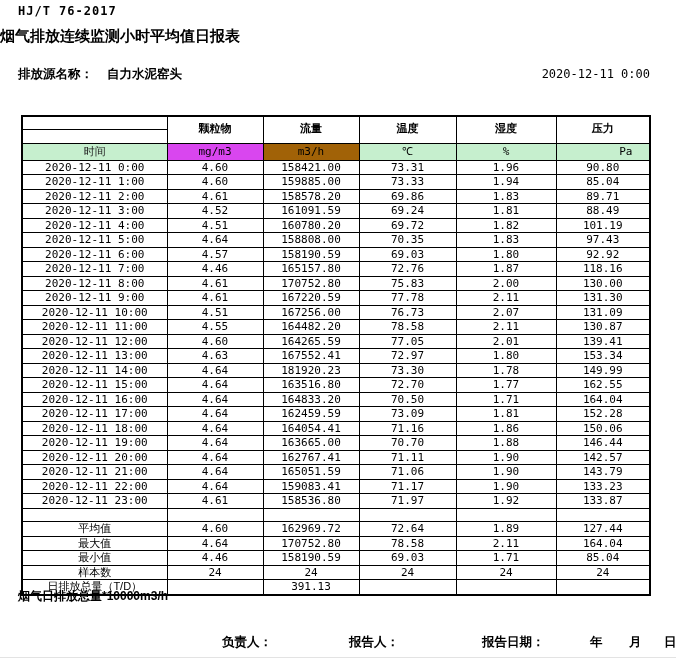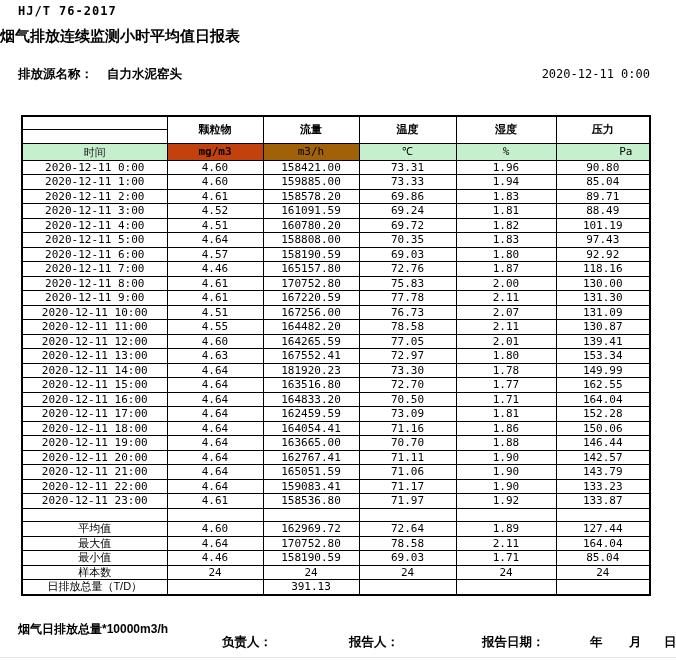--- a/index.html
+++ b/index.html
@@ -36,34 +36,34 @@
   }
   table.report td {
     border: 1px solid #000;
     text-align: center; vertical-align: middle;
     padding: 0; overflow: hidden; white-space: nowrap;
     font-size: 11px; height: 13.5px; line-height: 13.5px;
   }
   td.hdr-split { height: 13.8px; }
   td.pollutant-hdr {
     font-size: 12.5px; font-weight: bold;
-    font-family: Liberation Serif, serif;
+    font-family: Liberation Mono, monospace;
   }
   tr.unit-row td { height: 16px; line-height: 16px; }
   td.green { background: #c6efce; }
   td.time-hdr {
-    font-size: 12.5px; font-family: Liberation Sans, sans-serif;
+    font-size: 12.5px; font-family: Liberation Mono, monospace;
     color: #222;
   }
   td.summary-label {
     font-size: 12px; font-family: "Liberation Sans", sans-serif;
   }
   tr.blank-row td { height: 13.5px; }
   .footer-note {
-    position: absolute; left: 18px; top: 621px;
+    position: absolute; left: 18px; top: 588px;
     font-size: 12px; font-weight: bold;
     font-family: "Liberation Sans", sans-serif;
   }
   .footer-sign {
     position: absolute; left: 0; top: 634px; width: 676px;
     font-size: 12.5px; font-weight: bold;
     font-family: "Liberation Sans", sans-serif;
   }
   .footer-sign span { position: absolute; white-space: nowrap; }
   .f-unit   { left: 18px; margin-top: 37px; }
@@ -107,21 +107,21 @@
       <td class="pollutant-hdr" rowspan="2">流量</td>
       <td class="pollutant-hdr" rowspan="2">温度</td>
       <td class="pollutant-hdr" rowspan="2">湿度</td>
       <td class="pollutant-hdr" rowspan="2">压力</td>
     </tr>
     <tr>
       <td class="hdr-split"></td>
     </tr>
     <tr class="unit-row">
       <td class="green time-hdr" style="background: rgb(198, 239, 206);">时间</td>
-      <td class="green" style="background: #c2410c; font-weight: bold;">mg/m3</td>
+      <td class="green" style="background: #d946ef;">mg/m3</td>
       <td class="green" style="background: #a16207;">m3/h</td>
       <td class="green" style="background: rgb(198, 239, 206);">℃</td>
       <td class="green" style="background: rgb(198, 239, 206);">%</td>
       <td class="green" style="background: rgb(198, 239, 206); padding-left: 46px;">Pa</td>
     </tr>
   </tbody>
   <tbody id="data-body">
       <tr>
         <td>2020-12-11 0:00</td>
         <td>4.60</td>

